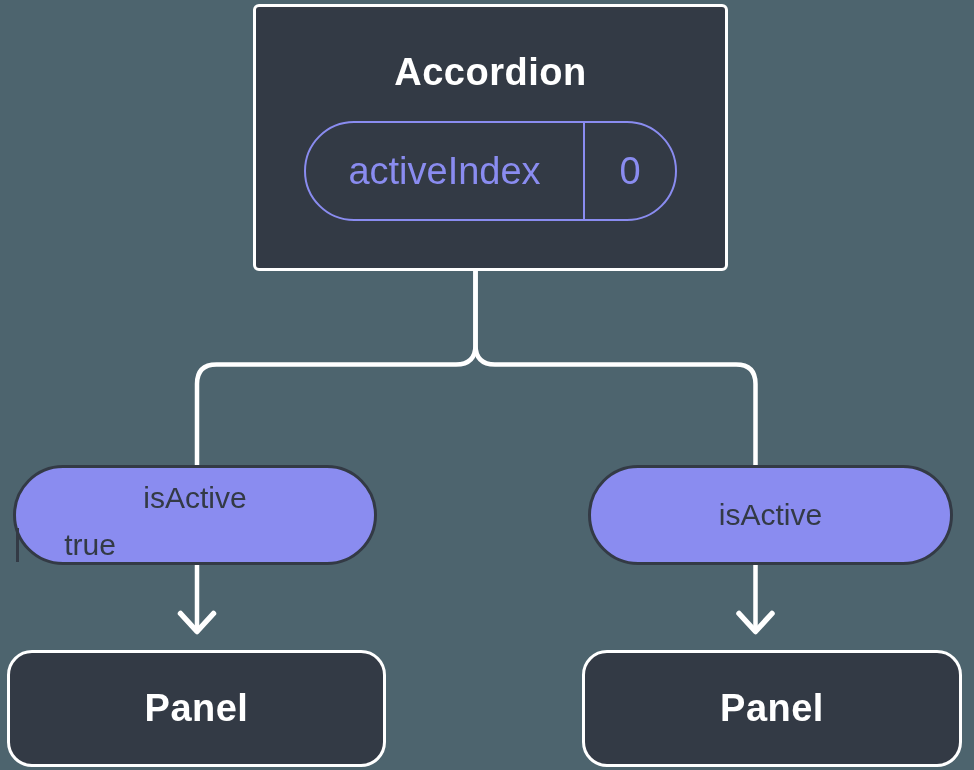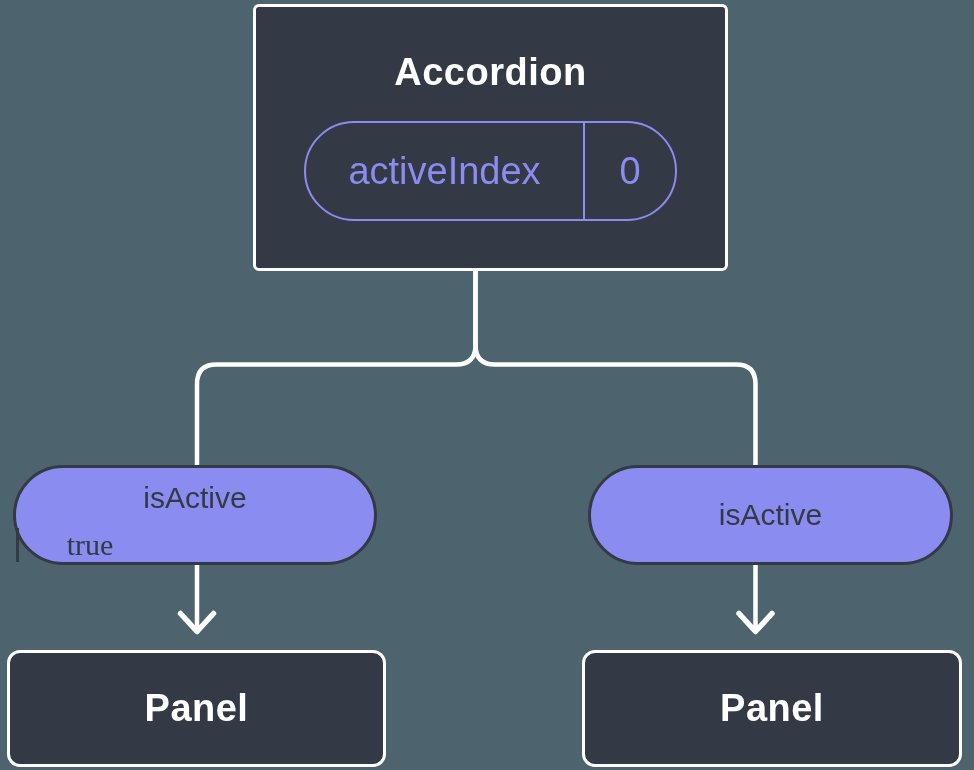--- a/index.html
+++ b/index.html
@@ -61,32 +61,31 @@
     color:var(--node);
     font-size:30px;
     flex-direction:column;
   }
   .prop-pill .seg-label{
     flex:1;display:flex;align-items:center;justify-content:center;
   }
   .prop-pill .seg-value{
     display:flex;align-items:center;justify-content:center;
     border-left:3px solid var(--node);
-    font-family:Liberation Serif, serif;
   }
   .prop-pill.left{left:13px;width:364px;}
   .prop-pill.left .seg-value{width:145px;}
   .prop-pill.right{left:588px;width:365px;}
   .prop-pill.right .seg-value{width:151px;}
   
   .panel-node{
     position:absolute;top:650px;height:117px;
     background:var(--node);
     border:3px solid var(--white);
-    border-radius:13px;
+    border-radius:25px;
     display:flex;align-items:center;justify-content:center;
     color:var(--white);
     font-size:38px;font-weight:700;
     letter-spacing:0.5px;
   }
   .panel-node.left{left:7px;width:379px;}
   .panel-node.right{left:582px;width:380px;}
 </style>
 </head>
 <body>

